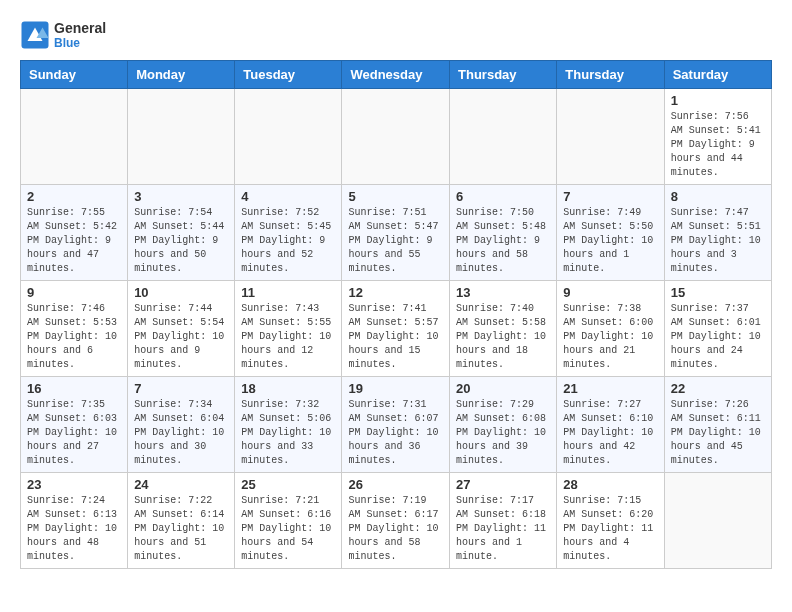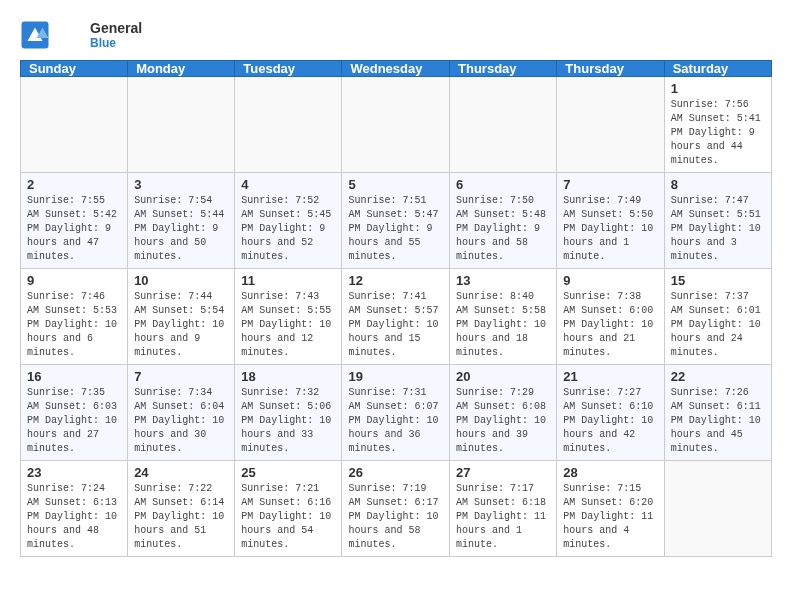--- a/index.html
+++ b/index.html
@@ -12,21 +12,20 @@
     }
     .header-area {
       display: flex;
       justify-content: space-between;
       align-items: flex-start;
       margin-bottom: 10px;
     }
     .logo {
       display: flex;
       align-items: flex-start;
-      gap: 36px;
     }
     .logo-icon {
       width: 30px;
       height: 30px;
       margin-right: 4px;
     }
     .title-area {
       text-align: right;
     }
     .month-title {
@@ -39,21 +38,21 @@
       color: #555;
     }
     .calendar {
       width: 100%;
       border-collapse: collapse;
       border: 1px solid #ccc;
     }
     .calendar th {
       background-color: #2b7fd4;
       color: #fff;
-      padding: 0 8px;
+      padding: 6px 8px;
       font-size: 13px;
       text-align: left;
       border: 1px solid #2266aa;
     }
     .calendar td {
       vertical-align: top;
       padding: 4px 6px;
       font-size: 10.5px;
       color: #333;
       border: 1px solid #ccc;
@@ -191,21 +190,21 @@
 Daylight: 10 hours and 12 minutes.</div>
         </td>
         <td>
           <span class="day-number">12</span>
           <div class="day-info">Sunrise: 7:41 AM
 Sunset: 5:57 PM
 Daylight: 10 hours and 15 minutes.</div>
         </td>
         <td>
           <span class="day-number">13</span>
-          <div class="day-info">Sunrise: 8:40 AM
+          <div class="day-info">Sunrise: 7:40 AM
 Sunset: 5:58 PM
 Daylight: 10 hours and 18 minutes.</div>
         </td>
         <td>
           <span class="day-number">9</span>
           <div class="day-info">Sunrise: 7:38 AM
 Sunset: 6:00 PM
 Daylight: 10 hours and 21 minutes.</div>
         </td>
         <td>

